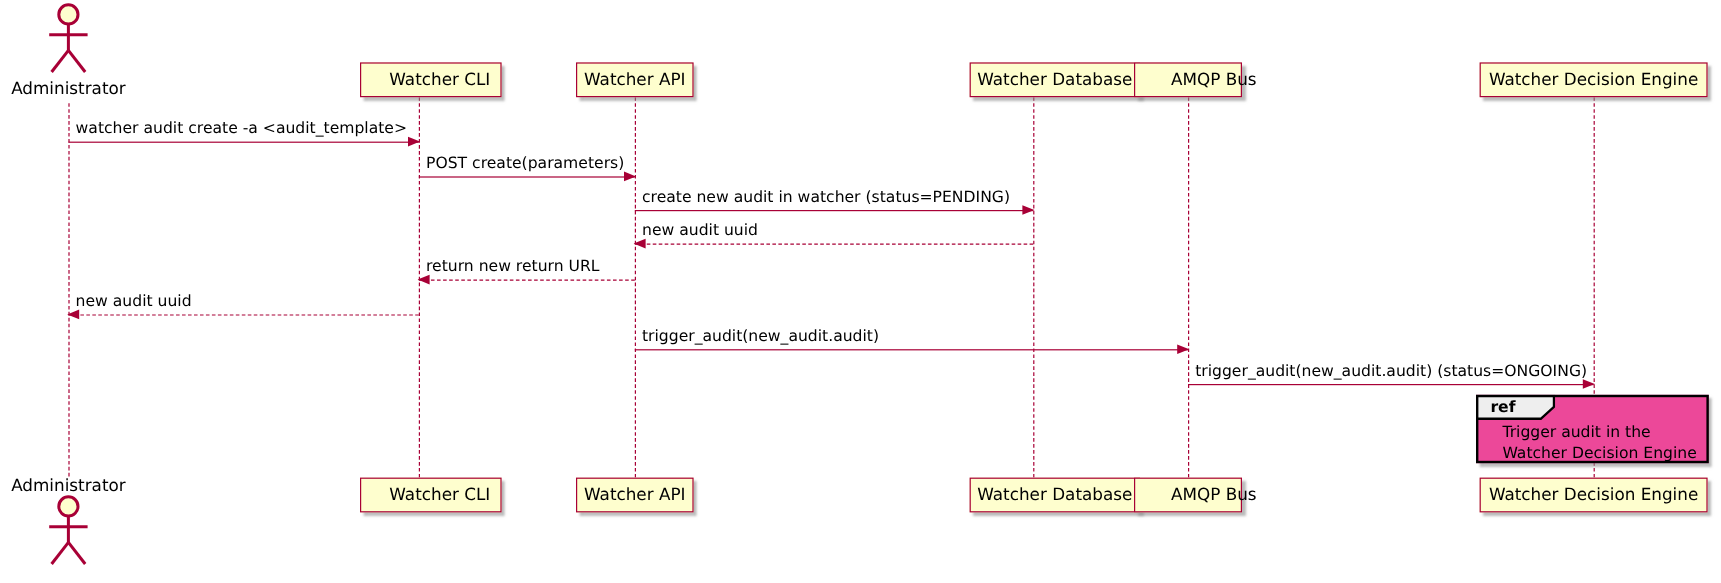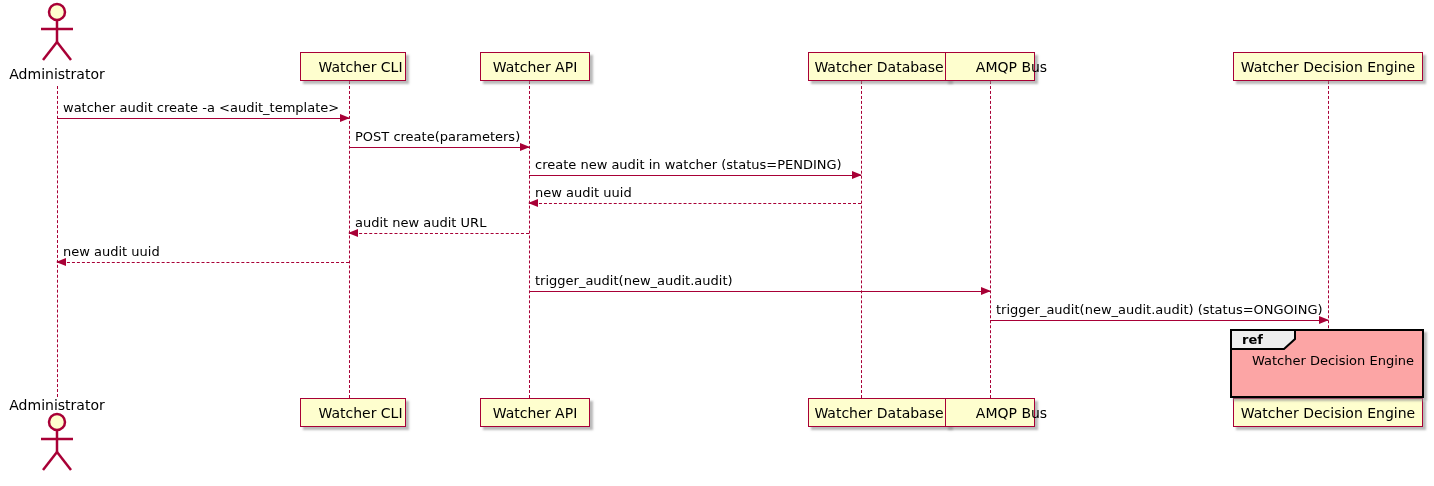--- a/index.html
+++ b/index.html
@@ -15,22 +15,22 @@
   #ll-db    { left:861px; top:81px; height:317px; }
   #ll-amqp  { left:990px; top:81px; height:317px; }
   #ll-wde   { left:1328px;top:81px; height:317px; }
 
   
   .pbox { position:absolute; height:29px; background:#FEFECE; border:1.5px solid #A80036;
           box-shadow:3px 3px 2px rgba(140,140,140,0.6);
           display:flex; align-items:center; justify-content:center;
           font-size:14px; white-space:nowrap; z-index:3; }
   .ptop { top:52px; } .pbot { top:398px; }
-  .px-cli  { left:300px;  width:106px;padding-left:15px;  }
-  .px-api  { left:480px;  width:110px;  }
+  .px-cli  { left:300px;  width:118px;padding-left:15px;  }
+  .px-api  { left:480px;  width:98px;  }
   .px-db   { left:808px;  width:142px; }
   .px-amqp { left:945px;  width:90px;padding-left:43px;  }
   .px-wde  { left:1233px; width:190px; }
 
   
   .actor-label { position:absolute; width:120px; text-align:center; font-size:14px; z-index:3; }
   #actor-label-top { left:-3px; top:66px; }
   #actor-label-bot { left:-3px; top:397px; }
   .actor-fig { position:absolute; left:33px; width:48px; height:62px; z-index:3; }
   #actor-fig-top { top:2px; }
@@ -49,22 +49,22 @@
   #msg1 { left:57px;  width:292px; top:118px; }
   #msg2 { left:349px; width:180px; top:147px; }
   #msg3 { left:529px; width:332px; top:175px; }
   #msg4 { left:529px; width:332px; top:203px; }
   #msg5 { left:349px; width:180px; top:233px; }
   #msg6 { left:57px;  width:292px; top:262px; }
   #msg7 { left:529px; width:461px; top:291px; }
   #msg8 { left:990px; width:338px; top:320px; }
 
   
-  #ref-box { position:absolute; left:1230px; top:329px; width:194px; height:69px;
-             background:#fca5a5; border:2px solid #000; z-index:4;
+  #ref-box { position:absolute; left:1230px; top:329px; width:194px; height:57px;
+             background:#ec4899; border:2px solid #000; z-index:4;
              box-shadow:3px 3px 2px rgba(140,140,140,0.6); }
   #ref-header { position:absolute; left:-2px; top:-2px; width:66px; height:21px; }
   #ref-header svg { display:block; }
   #ref-keyword { position:absolute; left:10px; top:1px; font-size:13px; font-weight:bold; z-index:5; }
   #ref-body { position:absolute; left:20px; top:21px; font-size:13px; line-height:18px; }
 </style>
 </head>
 <body>
 
 <div id="canvas">
@@ -119,21 +119,21 @@
     <span class="label">create new audit in watcher (status=PENDING)</span>
     <span class="line"></span>
     <span class="head"></span>
   </div>
   <div class="msg to-left dashed" id="msg4">
     <span class="label">new audit uuid</span>
     <span class="line"></span>
     <span class="head"></span>
   </div>
   <div class="msg to-left dashed" id="msg5">
-    <span class="label">audit new audit URL</span>
+    <span class="label">return new return URL</span>
     <span class="line"></span>
     <span class="head"></span>
   </div>
   <div class="msg to-left dashed" id="msg6">
     <span class="label">new audit uuid</span>
     <span class="line"></span>
     <span class="head"></span>
   </div>
   <div class="msg to-right" id="msg7">
     <span class="label">trigger_audit(new_audit.audit)</span>
@@ -147,20 +147,21 @@
   </div>
 
   <div id="ref-box">
     <div id="ref-header">
       <svg width="66" height="21" viewBox="0 0 66 21">
         <path d="M1,1 H65 V10 L54,20 H1 Z" fill="#EEEEEE" stroke="#000000" stroke-width="2"></path>
       </svg>
     </div>
     <span id="ref-keyword">ref</span>
     <div id="ref-body">
+      <div>Trigger audit in the</div>
       <div>Watcher Decision Engine</div>
     </div>
   </div>
 
   <div class="pbox pbot px-cli">
       <span>Watcher CLI</span>
     </div>
   <div class="pbox pbot px-api">
       <span>Watcher API</span>
     </div>

